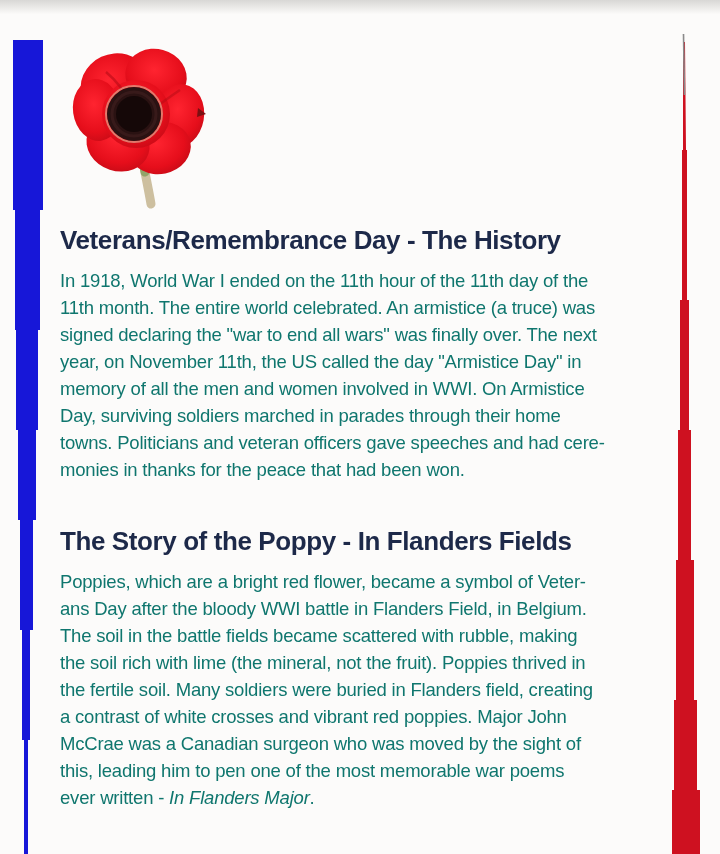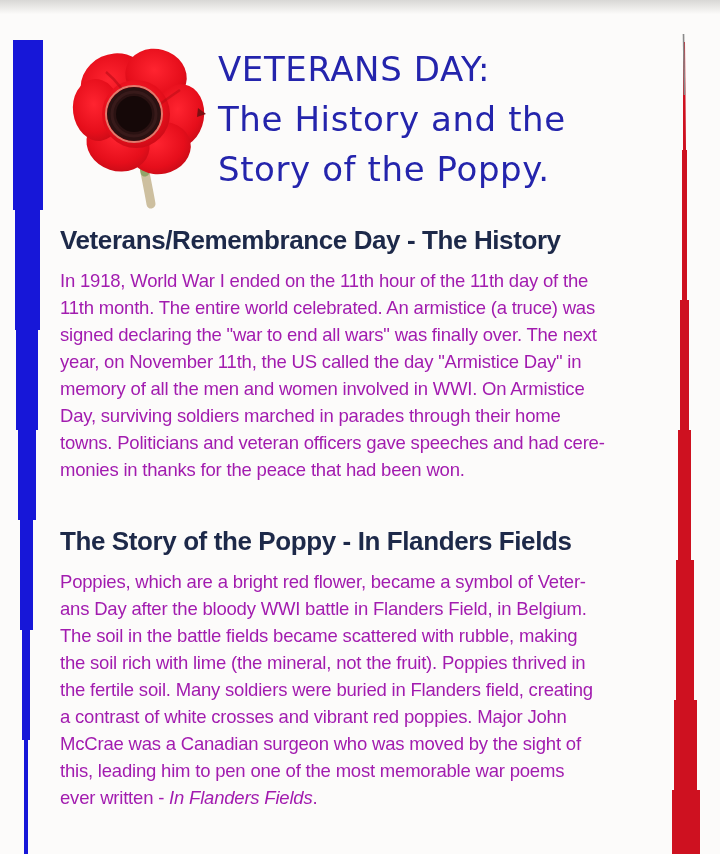--- a/index.html
+++ b/index.html
@@ -24,21 +24,21 @@
   h2{
     position:absolute;left:60px;margin:0;
     font-size:26px;font-weight:bold;letter-spacing:-.4px;
     color:#1d2949;
   }
   .heading-history{top:225px;}
   .heading-poppy{top:526px;}
   p.body{
     position:absolute;left:60px;width:620px;margin:0;
     font-size:18.5px;line-height:27px;letter-spacing:-.2px;
-    color:#a21caf;white-space:pre-line;
+    color:#0f766e;white-space:pre-line;
   }
   .body-history{top:267px;}
   .body-poppy{top:568px;}
   .body em{font-style:italic;}
 </style>
 </head>
 <body>
 
 <div class="page">
 
@@ -82,38 +82,35 @@
     <path d="M112 52 C 100 60, 92 66, 84 72" stroke="#b00a14" stroke-width="2.5" fill="none" opacity=".45"></path>
 
     <circle cx="66" cy="76" r="28" fill="none" stroke="#e0937f" stroke-width="2" opacity=".8"></circle>
     <circle cx="66" cy="76" r="27" fill="#2a1212"></circle>
     <circle cx="66" cy="76" r="18" fill="#150808"></circle>
     <circle cx="66" cy="76" r="22" fill="none" stroke="#3c1d1d" stroke-width="3" opacity=".8"></circle>
 
     <path d="M130 70 l8 6 l-9 3 z" fill="#7a0f12"></path>
   </svg>
 
-  <div class="title">VETERANS DAY:
-The History and the
-Story of the Poppy.</div>
 
   <h2 class="heading-history">Veterans/Remembrance Day - The History</h2>
   <p class="body body-history">In 1918, World War I ended on the 11th hour of the 11th day of the
 11th month. The entire world celebrated. An armistice (a truce) was
 signed declaring the "war to end all wars" was finally over. The next
 year, on November 11th, the US called the day "Armistice Day" in
 memory of all the men and women involved in WWI. On Armistice
 Day, surviving soldiers marched in parades through their home
 towns. Politicians and veteran officers gave speeches and had cere-
 monies in thanks for the peace that had been won.</p>
 
   <h2 class="heading-poppy">The Story of the Poppy - In Flanders Fields</h2>
   <p class="body body-poppy"><span>Poppies, which are a bright red flower, became a symbol of Veter-
 ans Day after the bloody WWI battle in Flanders Field, in Belgium.
 The soil in the battle fields became scattered with rubble, making
 the soil rich with lime (the mineral, not the fruit). Poppies thrived in
 the fertile soil. Many soldiers were buried in Flanders field, creating
 a contrast of white crosses and vibrant red poppies. Major John
 McCrae was a Canadian surgeon who was moved by the sight of
 this, leading him to pen one of the most memorable war poems
-ever written - </span><em>In Flanders Fields</em><span>.</span></p>
+ever written - </span><em>In Flanders Major</em><span>.</span></p>
 
 </div>
 
 </body></html>

